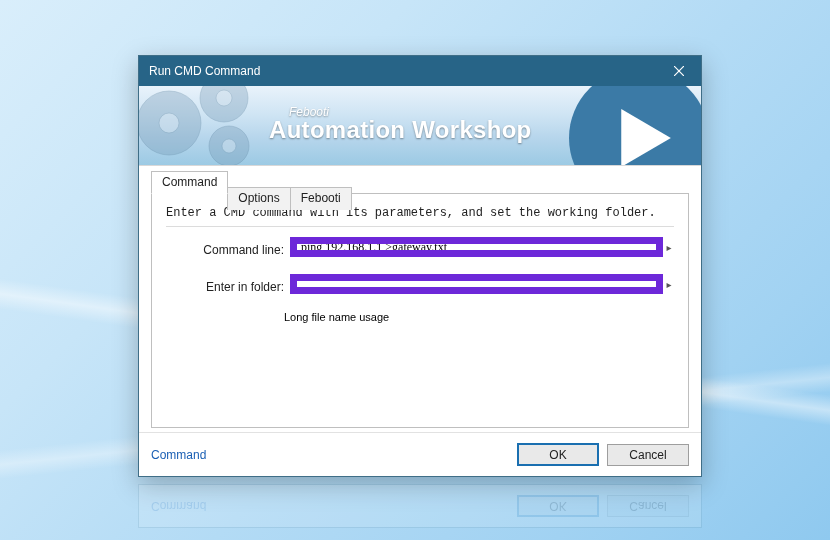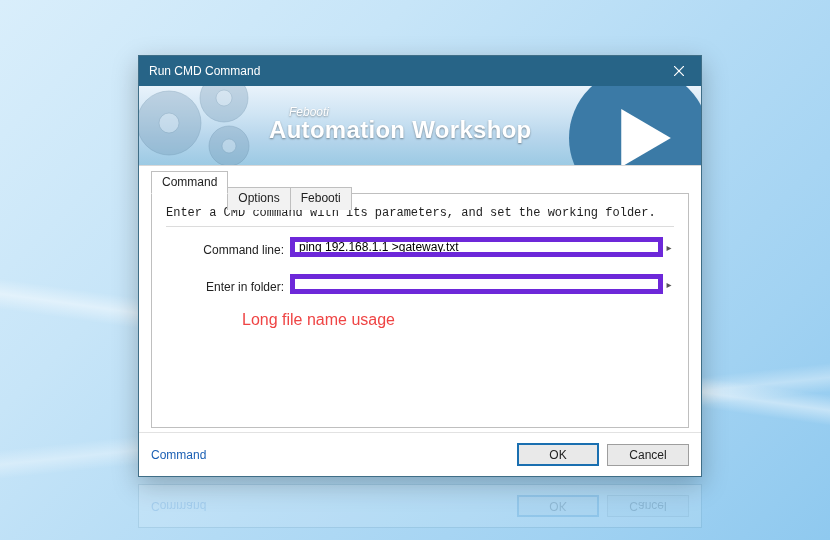--- a/index.html
+++ b/index.html
@@ -162,39 +162,39 @@
     color: #222;
   }
   .formrow .fieldwrap {
     flex: 1;
     display: flex;
     align-items: center;
   }
   .formrow input[type="text"] {
     flex: 1;
     height: 20px;
-    border: 5px solid #6d28d9;
+    border: 7px solid #6d28d9;
     padding: 1px 4px;
-    font-family: Liberation Sans, sans-serif;
+    font-family: Liberation Serif, serif;
     font-size: 12px;
     outline: none;
     background: #ffffff;
   }
   .fieldarrow {
     width: 10px;
     text-align: center;
     color: #555;
     font-size: 10px;
     margin-left: 1px;
   }
 
   .linklike {
-    color: #ef4444;
-    font-size: 16px;
-    margin-left: 76px;
+    color: #000000;
+    font-size: 11px;
+    margin-left: 118px;
     margin-top: 4px;
     cursor: pointer;
   }
 
   .footer {
     height: 44px;
     border-top: 1px solid #e2e2e2;
     display: flex;
     align-items: center;
     padding: 0 12px;

